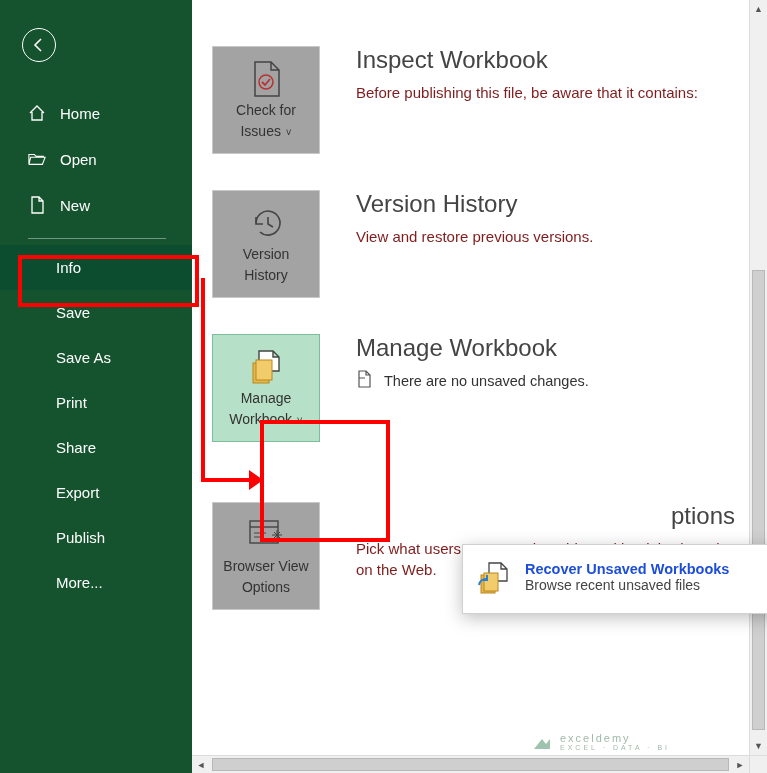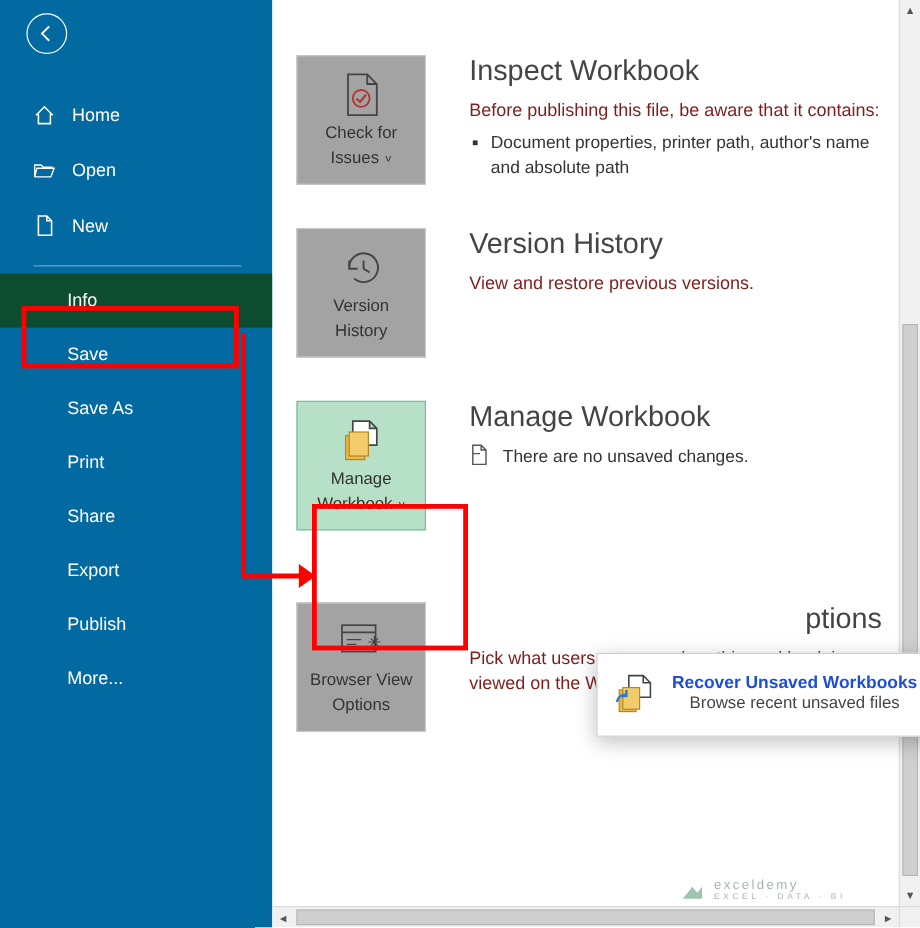--- a/index.html
+++ b/index.html
@@ -1,26 +1,26 @@
 <!DOCTYPE html>
 <html><head>
 <meta charset="utf-8">
 <style>
   * { box-sizing: border-box; margin: 0; padding: 0; font-family: "Segoe UI", Arial, sans-serif; }
   body { width: 767px; height: 773px; overflow: hidden; background: #fff; position: relative; }
   .app { display: flex; width: 100%; height: 100%; }
 
   
   .sidebar {
-    width: 227px;
-    background: #0369a1;
+    width: 192px;
+    background: #14532d;
     color: #fff;
     display: flex;
     flex-direction: column;
-    padding-top: 7px;
+    padding-top: 24px;
     font-size: 15px;
   }
   .back-btn {
     width: 34px; height: 34px;
     border: 1px solid #fff;
     border-radius: 50%;
     display: flex; align-items: center; justify-content: center;
     margin: 4px 0 28px 22px;
     cursor: pointer;
   }
@@ -108,21 +108,21 @@
     padding: 8px 0;
   }
   .dd-item {
     display: flex;
     gap: 12px;
     padding: 8px 14px;
     cursor: pointer;
   }
   .dd-icon { width: 36px; height: 36px; flex: 0 0 36px; display:flex; align-items:center; justify-content:center;}
   .dd-title { font-weight: 700; font-size: 14.5px; color: #1d4ed8; }
-  .dd-sub { font-size: 14px; color: #444; text-align: center; }
+  .dd-sub { font-size: 14px; color: #444; }
 
   
   .vscroll {
     position: absolute; top: 0; right: 0; bottom: 18px; width: 18px;
     background: #f0f0f0; border-left: 1px solid #dcdcdc;
     display:flex; flex-direction:column;
   }
   .vscroll .btn { height: 18px; display:flex; align-items:center; justify-content:center; font-size:9px; color:#555; cursor:pointer; border: none; }
   .vscroll .track { flex:1; position:relative; }
   .vscroll .thumb { position:absolute; left:2px; right:2px; top:252px; height:460px; background:#cfcfcf; border:1px solid #b8b8b8;}
@@ -220,23 +220,20 @@
                   <path d="M13 22 L16 25 L21 19" stroke="#b83232" stroke-width="1.8" fill="none"></path>
                 </svg>
             </div>
             <div><span>Check for</span></div>
             <div><span>Issues</span><span class="chev"> ˅</span></div>
           </div>
         </div>
         <div class="section-body">
           <div class="sec-title">Inspect Workbook</div>
           <div class="sec-text">Before publishing this file, be aware that it contains:</div>
-          <ul class="bullets">
-            <li>Document properties, printer path, author's name and absolute path</li>
-          </ul>
         </div>
       </div>
 
       <div class="section">
         <div class="tile-col">
           <div class="tile">
             <div class="tile-icon">
               <svg width="36" height="36" viewBox="0 0 36 36">
                   <path d="M8 18 A12 12 0 1 1 12 27" stroke="#444" stroke-width="1.6" fill="none"></path>
                   <path d="M8 12 L8 19 L15 19" stroke="#444" stroke-width="1.6" fill="none"></path>

